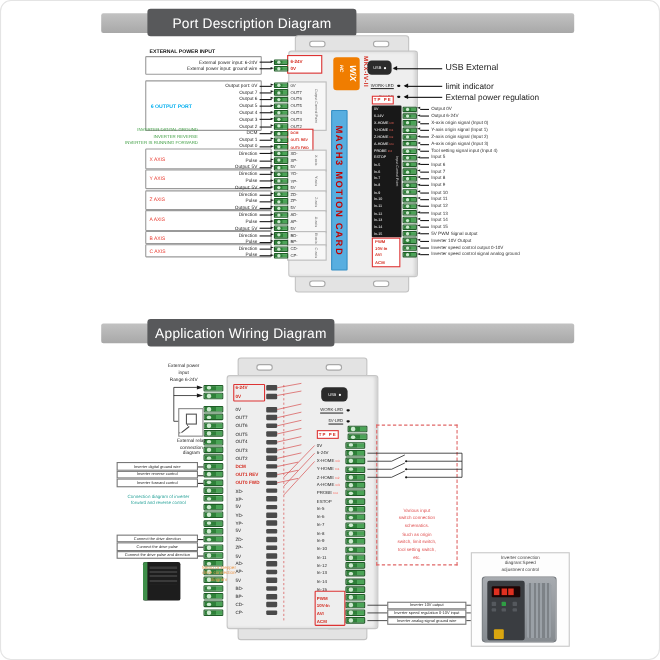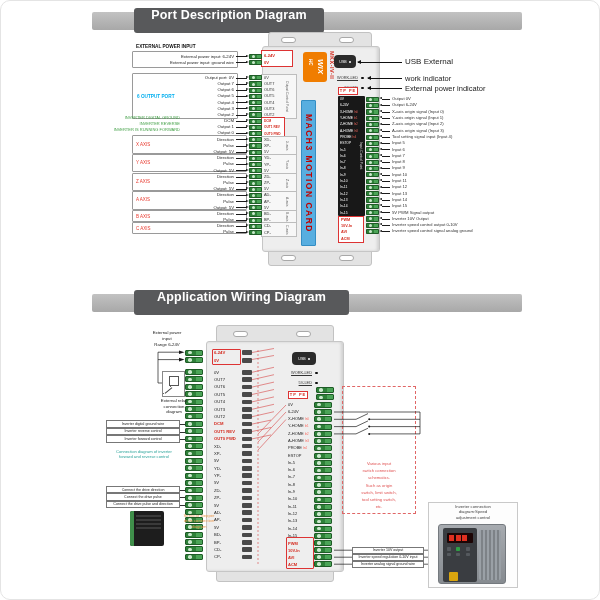--- a/index.html
+++ b/index.html
@@ -7,21 +7,21 @@
   body{font-family:"Liberation Sans",sans-serif;color:#222}
   #canvas{position:relative;width:600px;height:600px;overflow:hidden;background:#fff}
   .abs{position:absolute}
   .frame{position:absolute;inset:0;border:1px solid #e4e4e4;border-radius:10px;pointer-events:none}
   .rep{display:contents}
   .sp{height:8.9px}
   .vt{writing-mode:vertical-rl;text-orientation:mixed;white-space:nowrap}
 
   
   .band{position:absolute;height:18px;background:linear-gradient(#c2c2c2,#a8a8a8);border-radius:2px}
-  .ribbon{position:absolute;height:25px;background:#58595b;border-radius:3px;display:flex;align-items:flex-start;justify-content:center;color:#fff;font-weight:bold;font-size:12.5px;letter-spacing:.2px}
+  .ribbon{position:absolute;height:25px;background:#58595b;border-radius:3px;display:flex;align-items:center;justify-content:center;color:#fff;font-weight:normal;font-size:12.5px;letter-spacing:.2px}
 
   
   .flange{position:absolute;background:#e3e3e3;border:1px solid #c2c2c2;border-radius:3px}
   .hole{position:absolute;width:15px;height:6px;background:#fff;border:1px solid #a8a8a8;border-radius:3px}
   .bodyp{position:absolute;background:#eeeeee;border:1px solid #c6c6c6;border-radius:3px;box-shadow:inset -2px 0 3px rgba(0,0,0,.12)}
 
   
   .tl{position:absolute;left:90px;top:53.5px;width:172px;display:flex;flex-direction:column}
   .trow{height:6.2px;display:flex;align-items:center}
   .tlab{flex:1;text-align:right;padding-right:2px;font-size:4.3px;line-height:6.2px;white-space:nowrap;color:#1f1f1f}
@@ -478,23 +478,23 @@
           <span class="ar"></span>
           <span class="tpin">
               <i></i>
             </span>
         </div></div></div>
   </div>
 
   <div class="harrow" style="left:358px;top:61.5px;width:44px"></div>
   <div class="bigl" style="left:405px;top:57px">USB External</div>
   <div class="harrow" style="left:368px;top:78px;width:34px"></div>
-  <div class="bigl" style="left:405px;top:74px;font-size:7.5px">work indicator</div>
+  <div class="bigl" style="left:405px;top:74px;font-size:7.5px">limit indicator</div>
   <div class="harrow" style="left:368px;top:88px;width:34px"></div>
-  <div class="bigl" style="left:405px;top:84px;font-size:7.5px">External power indicator</div>
+  <div class="bigl" style="left:405px;top:84px;font-size:7.5px">External power regulation</div>
 
   <div class="tr-rows">
     <div class="rep"><div class="rrow">
         <span class="tpin">
             <i></i>
           </span>
         <span class="arl"></span>
         <span class="rlab">Output 0V</span>
       </div><div class="rrow">
         <span class="tpin">
@@ -619,21 +619,21 @@
       </div><div class="rrow">
         <span class="tpin">
             <i></i>
           </span>
         <span class="arl"></span>
         <span class="rlab">Inverter speed control signal analog ground</span>
       </div></div>
   </div>
 
   <div class="band" style="left:92px;top:294px;width:430px"></div>
-  <div class="ribbon" style="left:134px;top:290px;width:215px">
+  <div class="ribbon" style="left:134px;top:290px;width:170px">
     <span>Application Wiring Diagram</span>
   </div>
 
   <div class="flange" style="left:216px;top:325px;width:118px;height:18px"></div>
   <div class="hole" style="left:233px;top:331px"></div>
   <div class="hole" style="left:296px;top:331px"></div>
   <div class="flange" style="left:216px;top:556px;width:118px;height:26px"></div>
   <div class="hole" style="left:233px;top:566px"></div>
   <div class="hole" style="left:296px;top:566px"></div>
   <div class="bodyp" style="left:206px;top:341px;width:138px;height:231px"></div>

